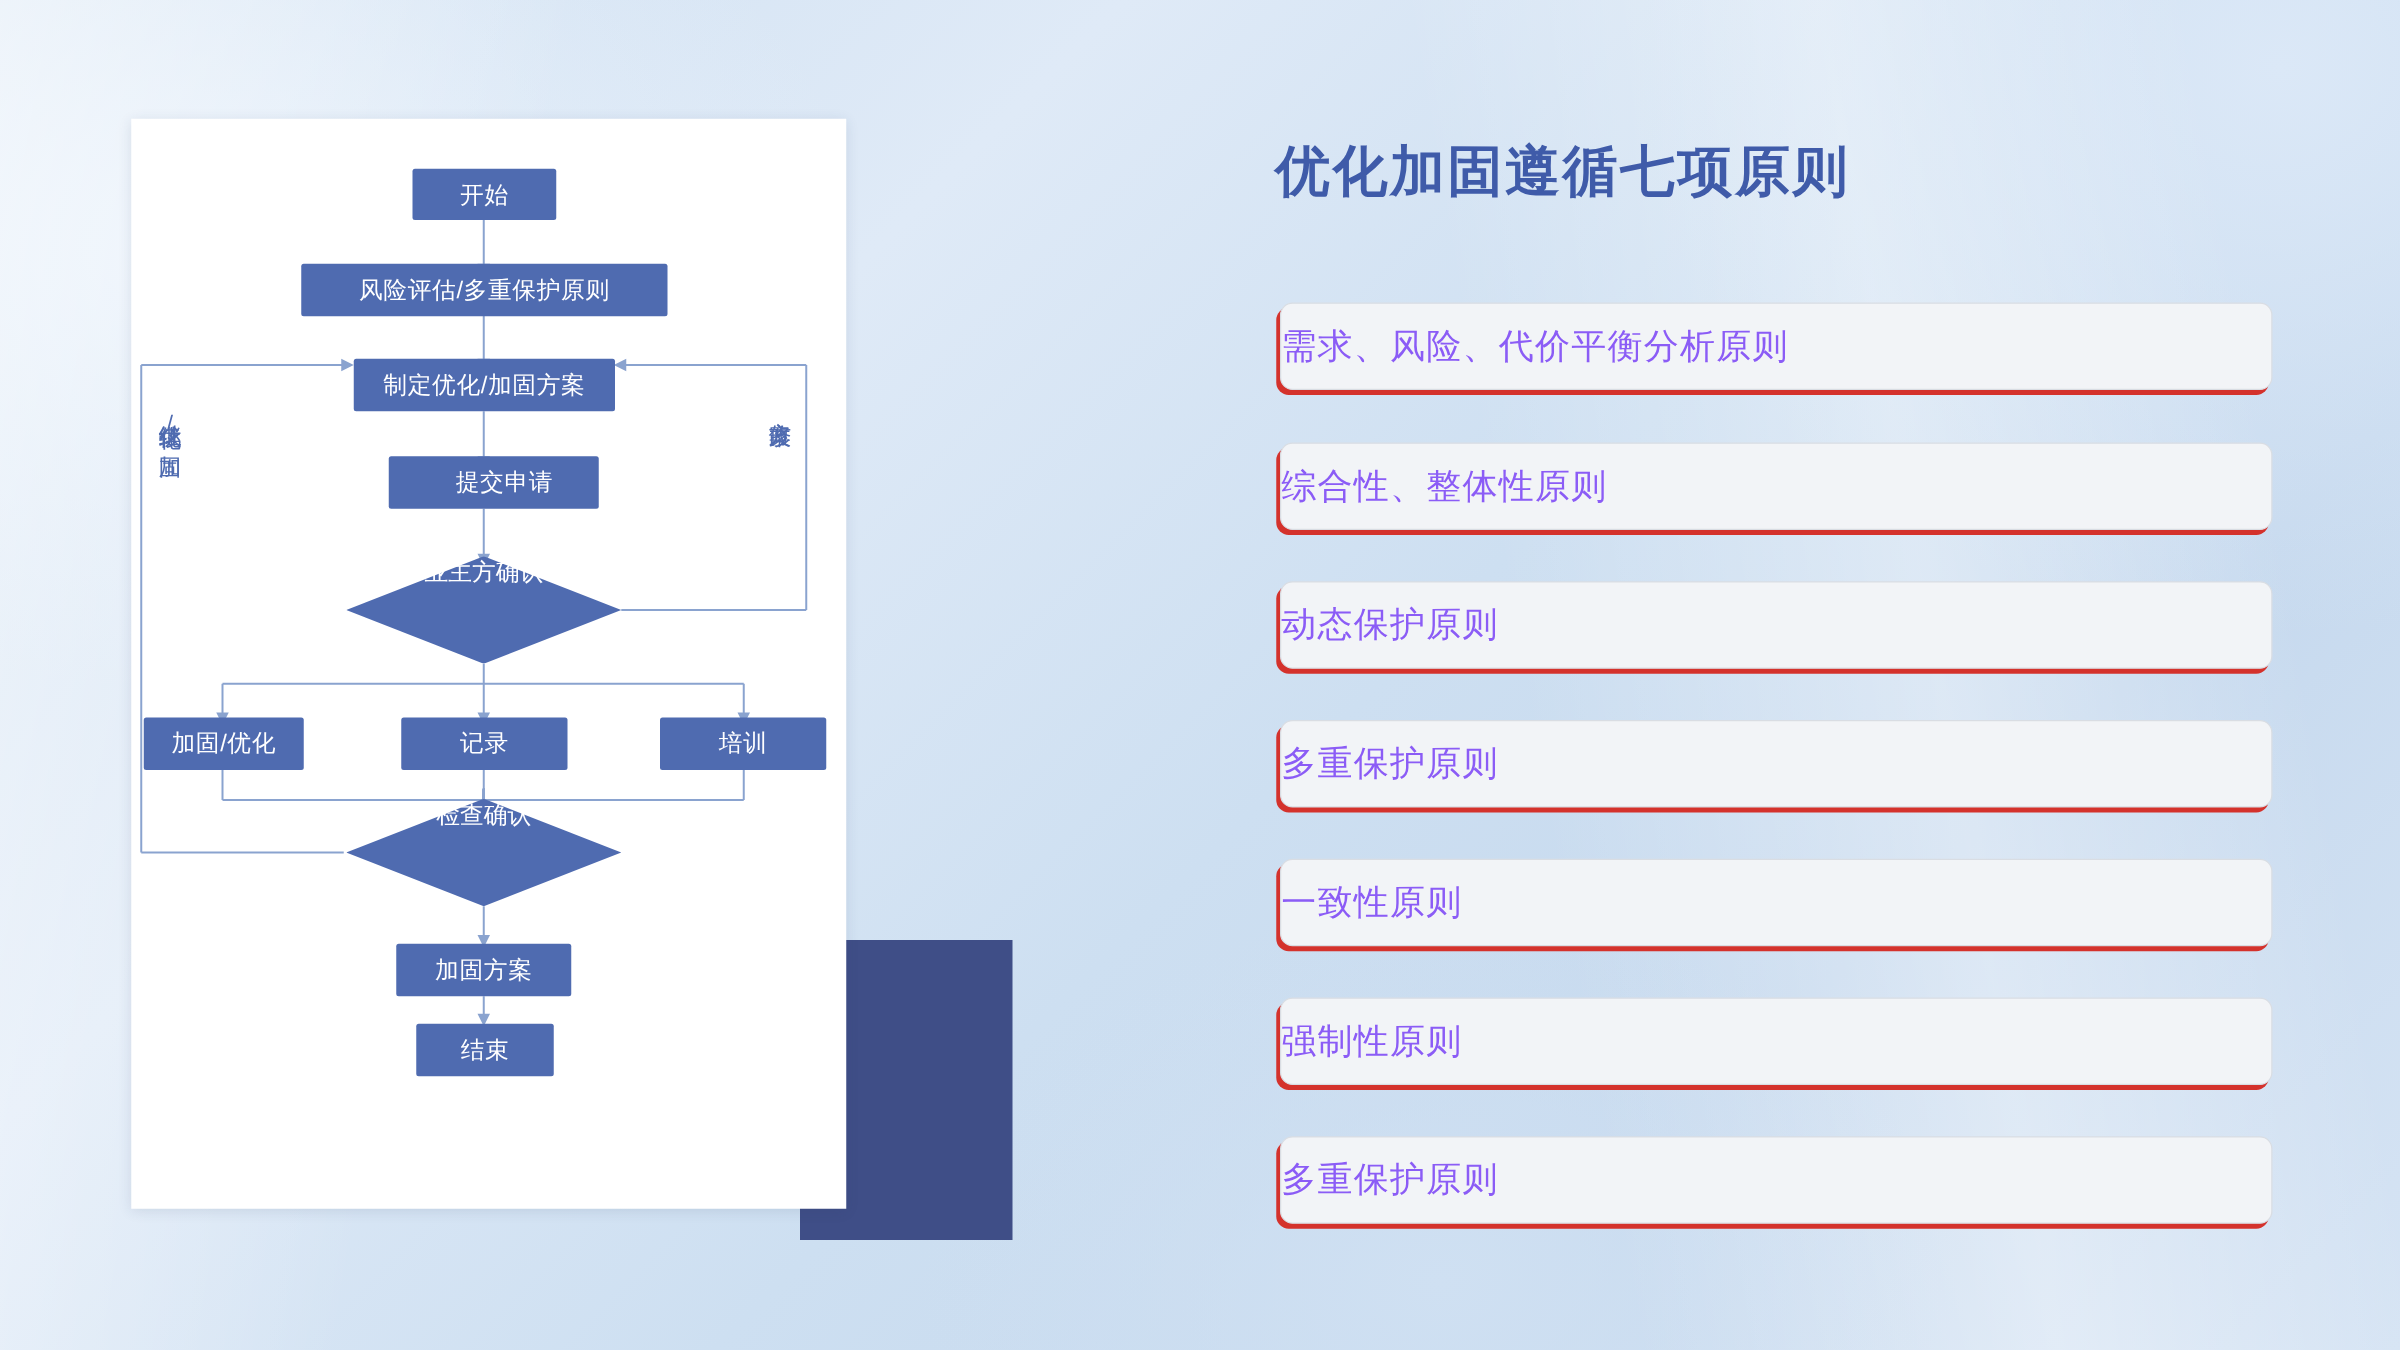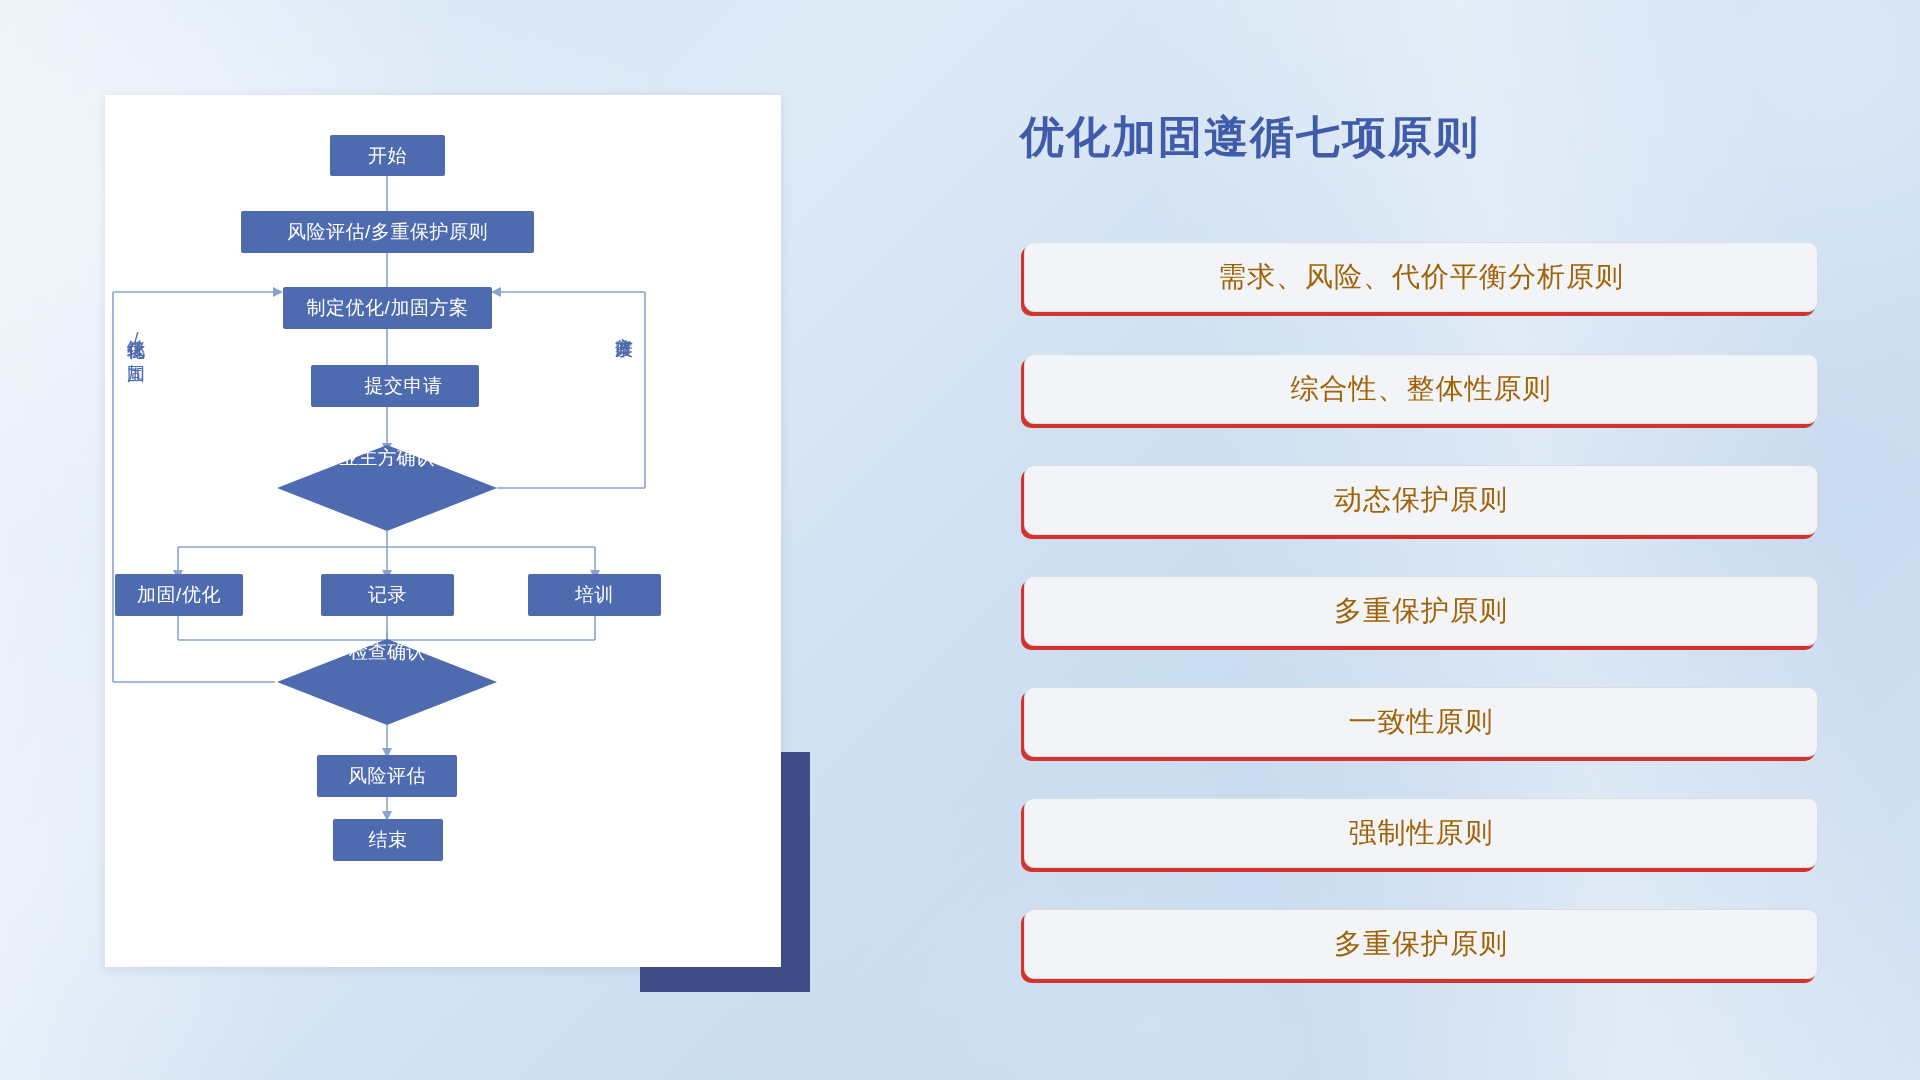--- a/index.html
+++ b/index.html
@@ -37,21 +37,21 @@
     left: 640px;
     top: 752px;
     width: 170px;
     height: 240px;
     background: #3f4e87;
   }
   .flow-card {
     position: absolute;
     left: 105px;
     top: 95px;
-    width: 676px;
+    width: 572px;
     height: 872px;
     background: #ffffff;
     box-shadow: 0 2px 10px rgba(40,60,100,0.12);
   }
   .flow-svg { position: absolute; left: 0; top: 0; }
 
   .node {
     position: absolute;
     background: #4f6bb0;
     color: #ffffff;
@@ -108,23 +108,22 @@
   .principle {
     position: absolute;
     left: 1024px;
     width: 792px;
     height: 68px;
     background: #f2f4f7;
     border: 1px solid #d9dde3;
     border-radius: 10px;
     display: flex;
     align-items: center;
-    justify-content: center;
     font-size: 28px;
-    color: #a16207;
+    color: #8b5cf6;
     letter-spacing: 1px;
     box-shadow: -3px 4px 0 0 #d4322c;
   }
 </style>
 </head>
 <body>
 
 <div id="slide">
 
   <div class="shadow-block"></div>
@@ -234,21 +233,21 @@
     <div class="node" style="left:423px; top:479px; width:133px; height:42px;">
       <span>培训</span>
     </div>
 
     <div class="diamond-wrap" style="left:172px; top:544px; width:220px; height:86px;">
       <div class="diamond-shape"></div>
       <span class="diamond-label">检查确认</span>
     </div>
 
     <div class="node" style="left:212px; top:660px; width:140px; height:42px;">
-      <span>风险评估</span>
+      <span>加固方案</span>
     </div>
 
     <div class="node" style="left:228px; top:724px; width:110px; height:42px;">
       <span>结束</span>
     </div>
 
     <div class="side-label" style="left:20px; top:230px;">继续优化/加固</div>
 
     <div class="side-label" style="left:508px; top:228px;">方案修改</div>
   </div>

